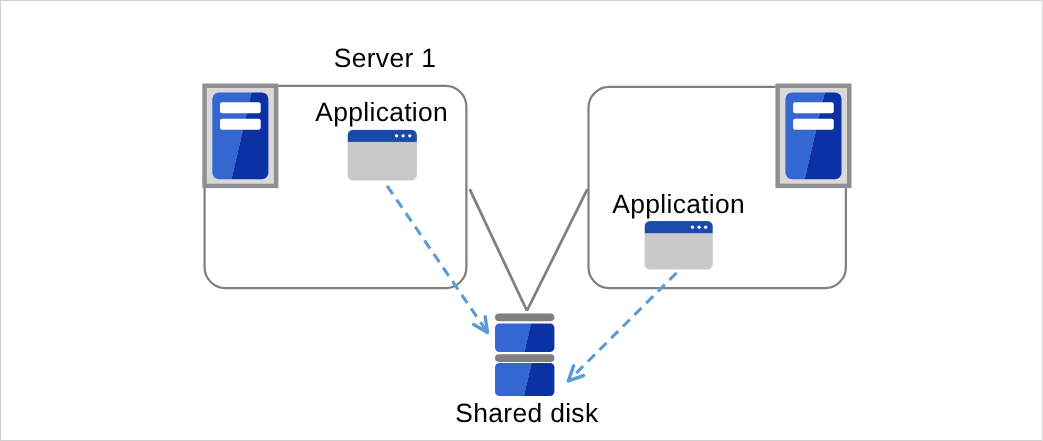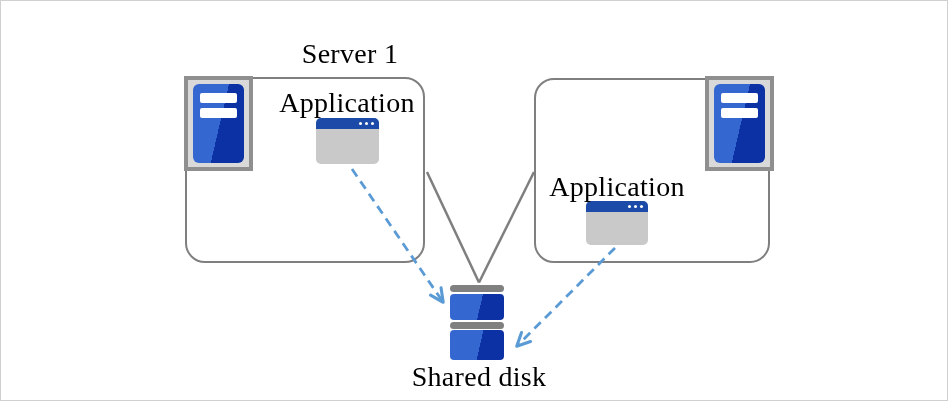--- a/index.html
+++ b/index.html
@@ -33,26 +33,25 @@
     background:#ffffff;
     z-index:2;
   }
   #server1-box{left:184px;top:76px;width:240px;height:186px;}
   #server2-box{left:533px;top:77px;width:236px;height:185px;}
 
   .label{
     position:absolute;
     transform:translateX(-50%);
     color:var(--label-color);
-    font-size:28px;
+    font-size:24px;
     line-height:22px;
     letter-spacing:0.3px;
     white-space:nowrap;
     z-index:4;
-    font-family:Liberation Serif, serif;
   }
   #server1-label{left:349px;top:42px;}
   #server2-label{left:617px;top:42px;}
   #app1-label{left:346px;top:91px;}
   #app2-label{left:616px;top:175px;}
   #disk-label{left:478px;top:365px;}
 
   
   .device-icon{
     position:absolute;

